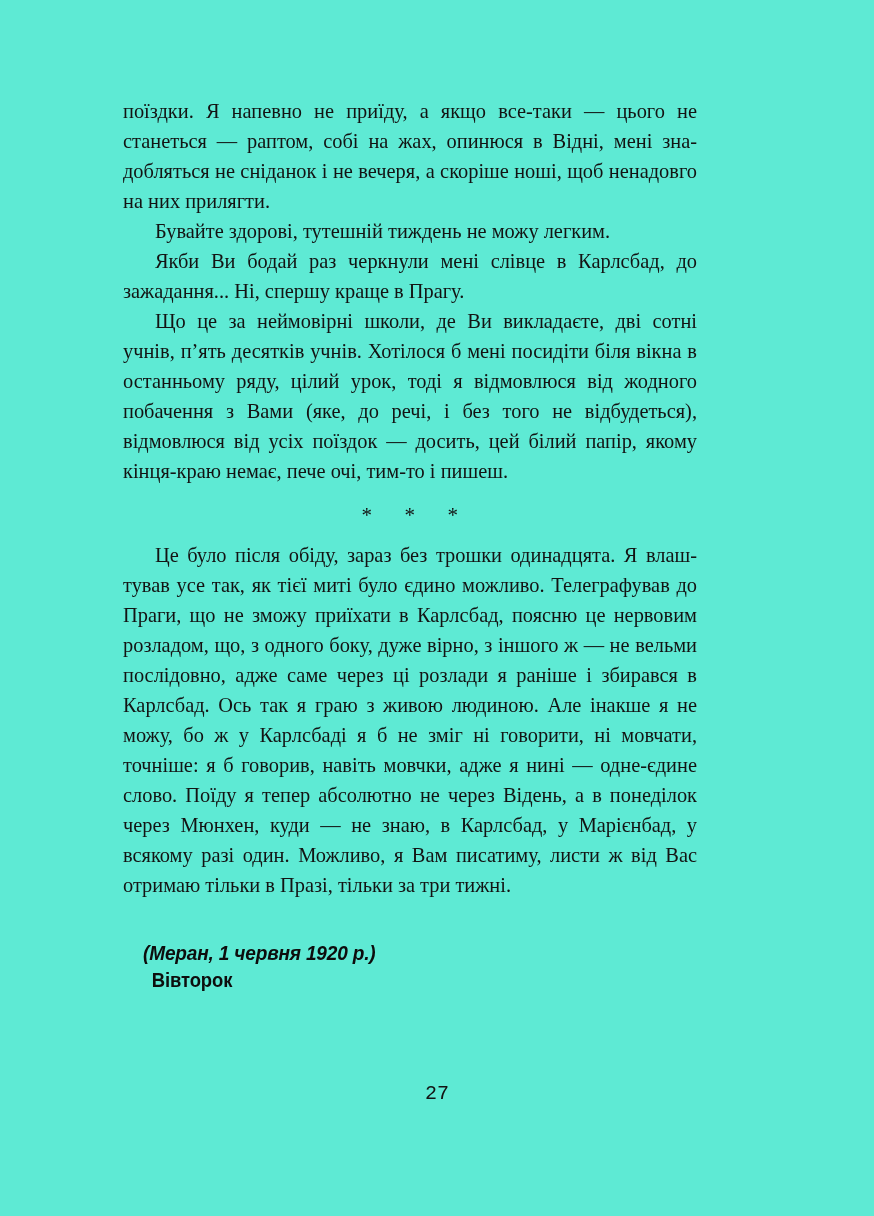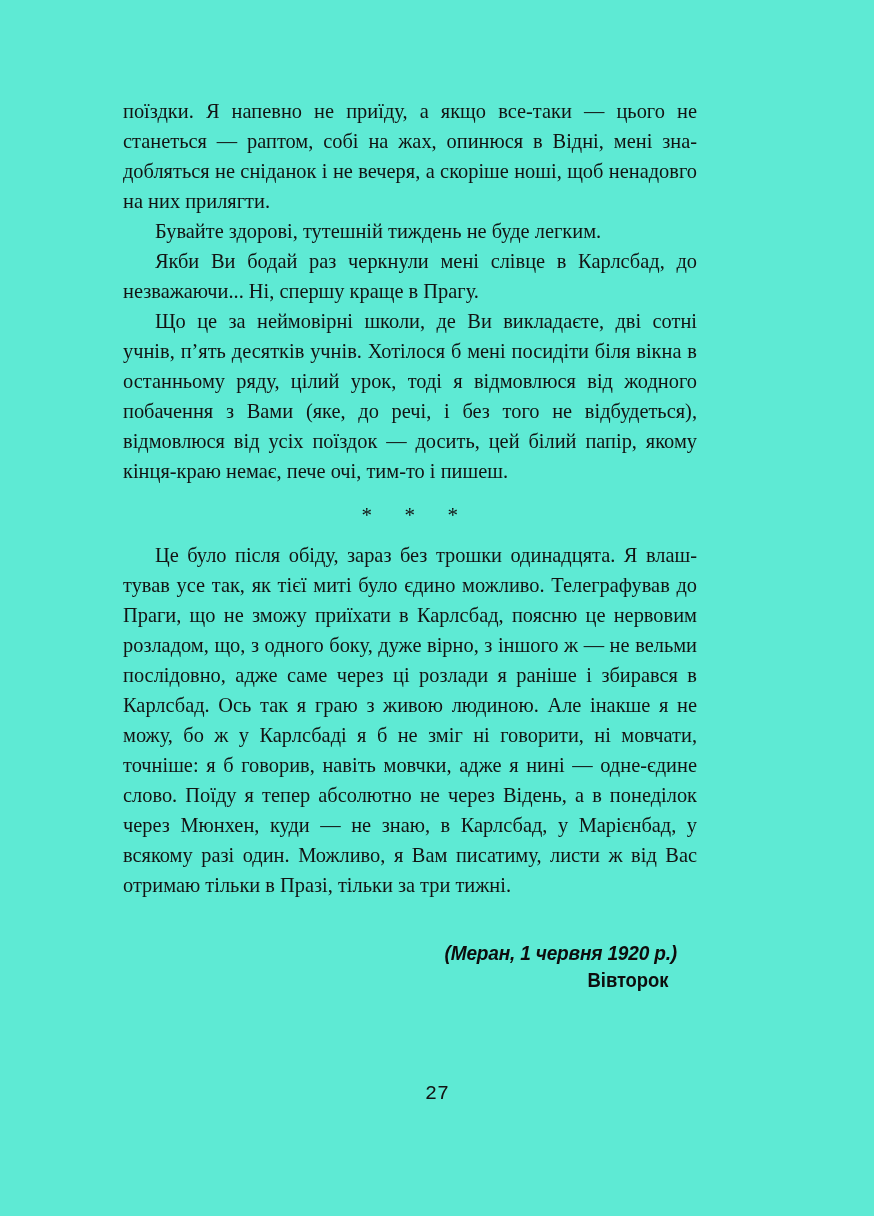--- a/index.html
+++ b/index.html
@@ -55,21 +55,21 @@
     line-height: 30px;
     letter-spacing: 0.02em;
     color: #131313;
   }
   .asterisks span.ast {
     display: inline-block;
     padding: 0 16px;
     font-size: 21px;
   }
   .heading-block {
-    text-align: right;
+    text-align: left;
     margin-top: 40px;
     margin-bottom: 29px;
   }
   .heading-date {
     margin: 0;
     font-family: "Liberation Sans Narrow", "Liberation Sans", "DejaVu Sans", sans-serif;
     font-weight: bold;
     font-style: italic;
     font-size: 20.5px;
     line-height: 26px;
@@ -100,24 +100,24 @@
 </style>
 </head>
 <body>
 
 <div class="page">
 
   <div class="text-column">
 
     <p class="body-text">поїздки. Я напевно не приїду, а якщо все-таки — цього не станеться — раптом, собі на жах, опинюся в Відні, мені зна­добляться не сніданок і не вечеря, а скоріше ноші, щоб нена­довго на них прилягти.</p>
 
-    <p class="body-text indent">Бувайте здорові, тутешній тиждень не буде легким.</p>
+    <p class="body-text indent">Бувайте здорові, тутешній тиждень не можу легким.</p>
 
 
-    <p class="body-text indent gap-para">Якби Ви бодай раз черкнули мені слівце в Карлсбад, до незважаючи... Ні, спершу краще в Прагу.</p>
+    <p class="body-text indent gap-para">Якби Ви бодай раз черкнули мені слівце в Карлсбад, до зажадання... Ні, спершу краще в Прагу.</p>
 
     <p class="body-text indent">Що це за неймовірні школи, де Ви викладаєте, дві сотні учнів, п’ять десятків учнів. Хотілося б мені посидіти біля вік­на в останньому ряду, цілий урок, тоді я відмовлюся від жод­ного побачення з Вами (яке, до речі, і без того не відбудеть­ся), відмовлюся від усіх поїздок — досить, цей білий папір, якому кінця-краю немає, пече очі, тим-то і пишеш.</p>
 
     <div class="asterisks">
       <span class="ast">*</span><span class="ast">*</span><span class="ast">*</span>
     </div>
 
     <p class="body-text indent">Це було після обіду, зараз без трошки одинадцята. Я влаш­тував усе так, як тієї миті було єдино можливо. Телеграфував до Праги, що не зможу приїхати в Карлсбад, поясню це не­рвовим розладом, що, з одного боку, дуже вірно, з іншо­го ж — не вельми послідовно, адже саме через ці розлади я раніше і збирався в Карлсбад. Ось так я граю з живою люди­ною. Але інакше я не можу, бо ж у Карлсбаді я б не зміг ні говорити, ні мовчати, точніше: я б говорив, навіть мовчки, адже я нині — одне-єдине слово. Поїду я тепер абсолютно не через Відень, а в понеділок через Мюнхен, куди — не знаю, в Карлсбад, у Марієнбад, у всякому разі один. Можливо, я Вам писатиму, листи ж від Вас отримаю тільки в Празі, тільки за три тижні.</p>
 
     <div class="heading-block">

